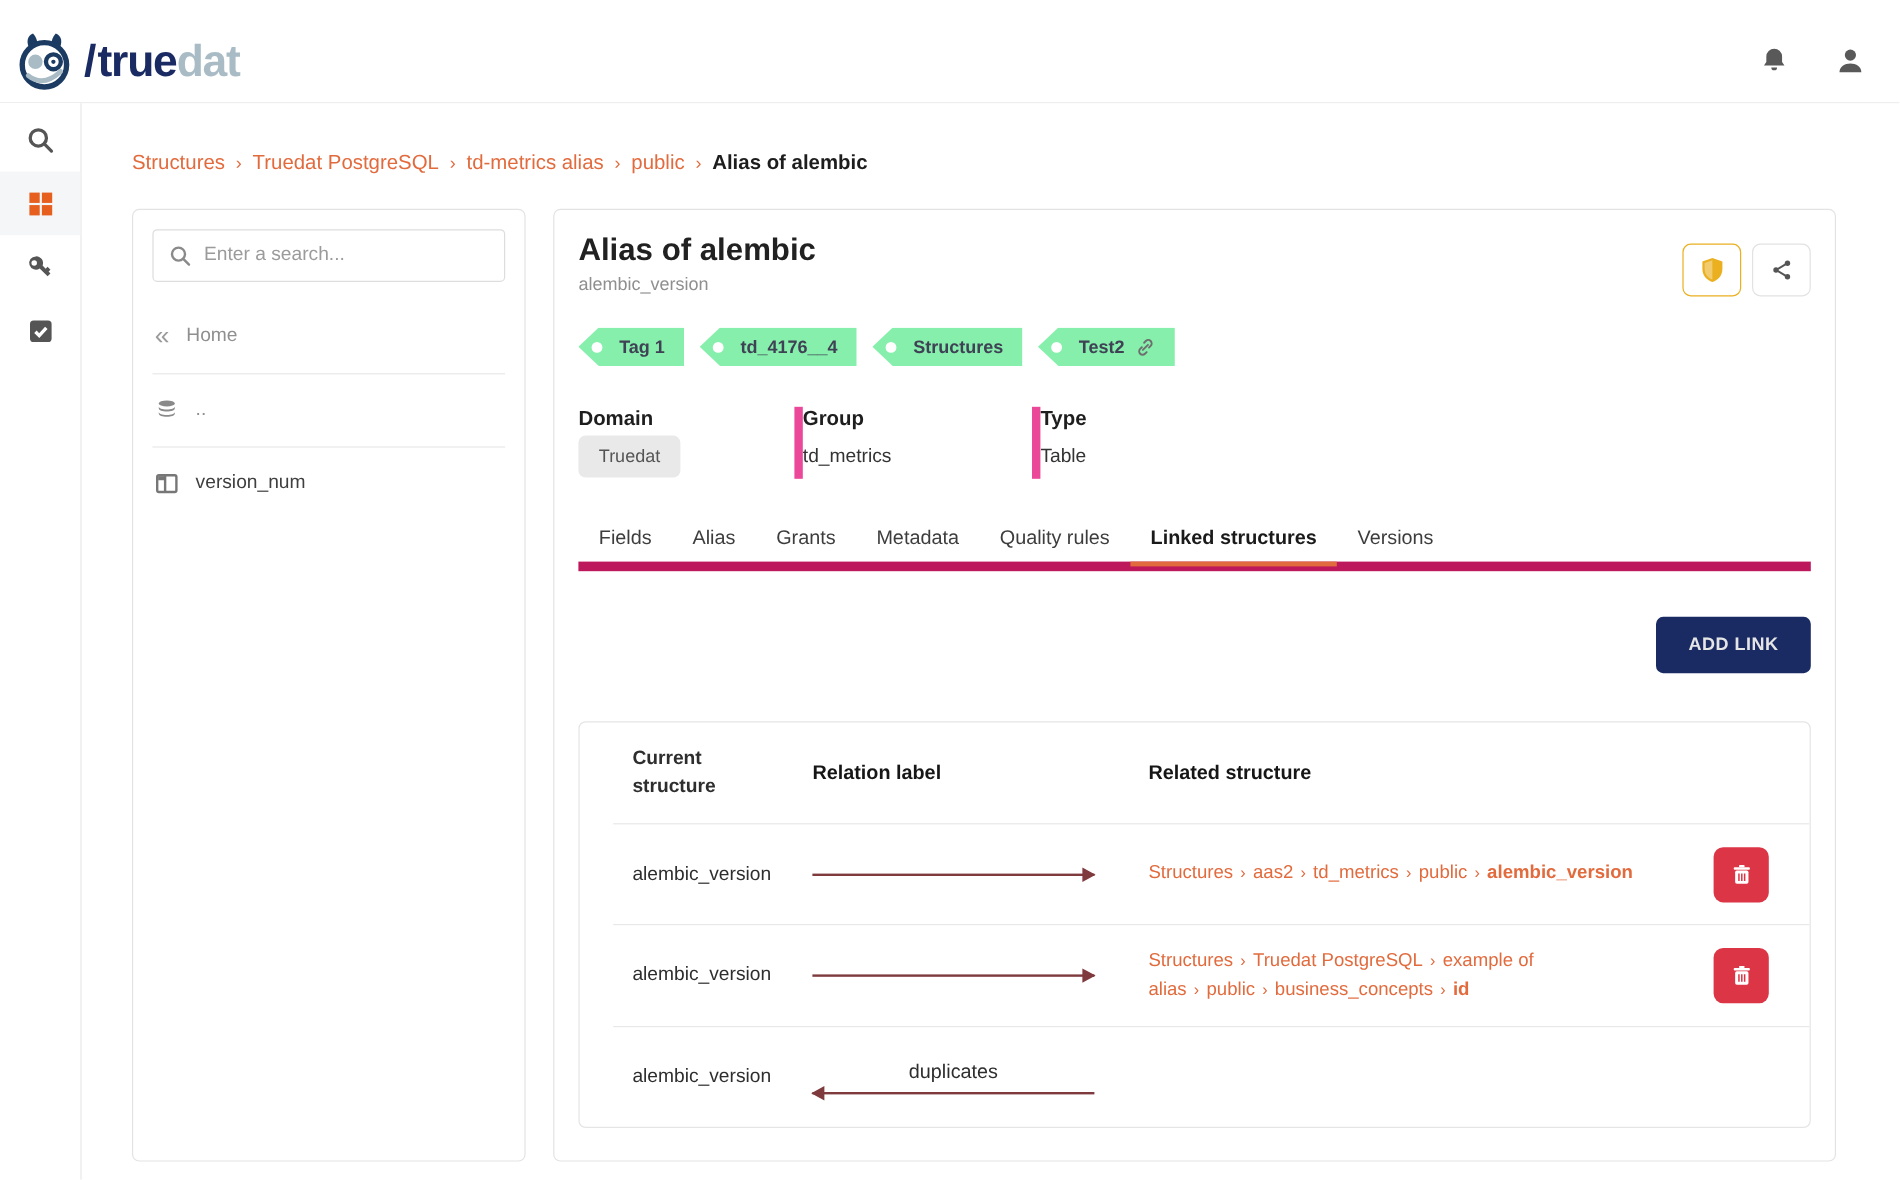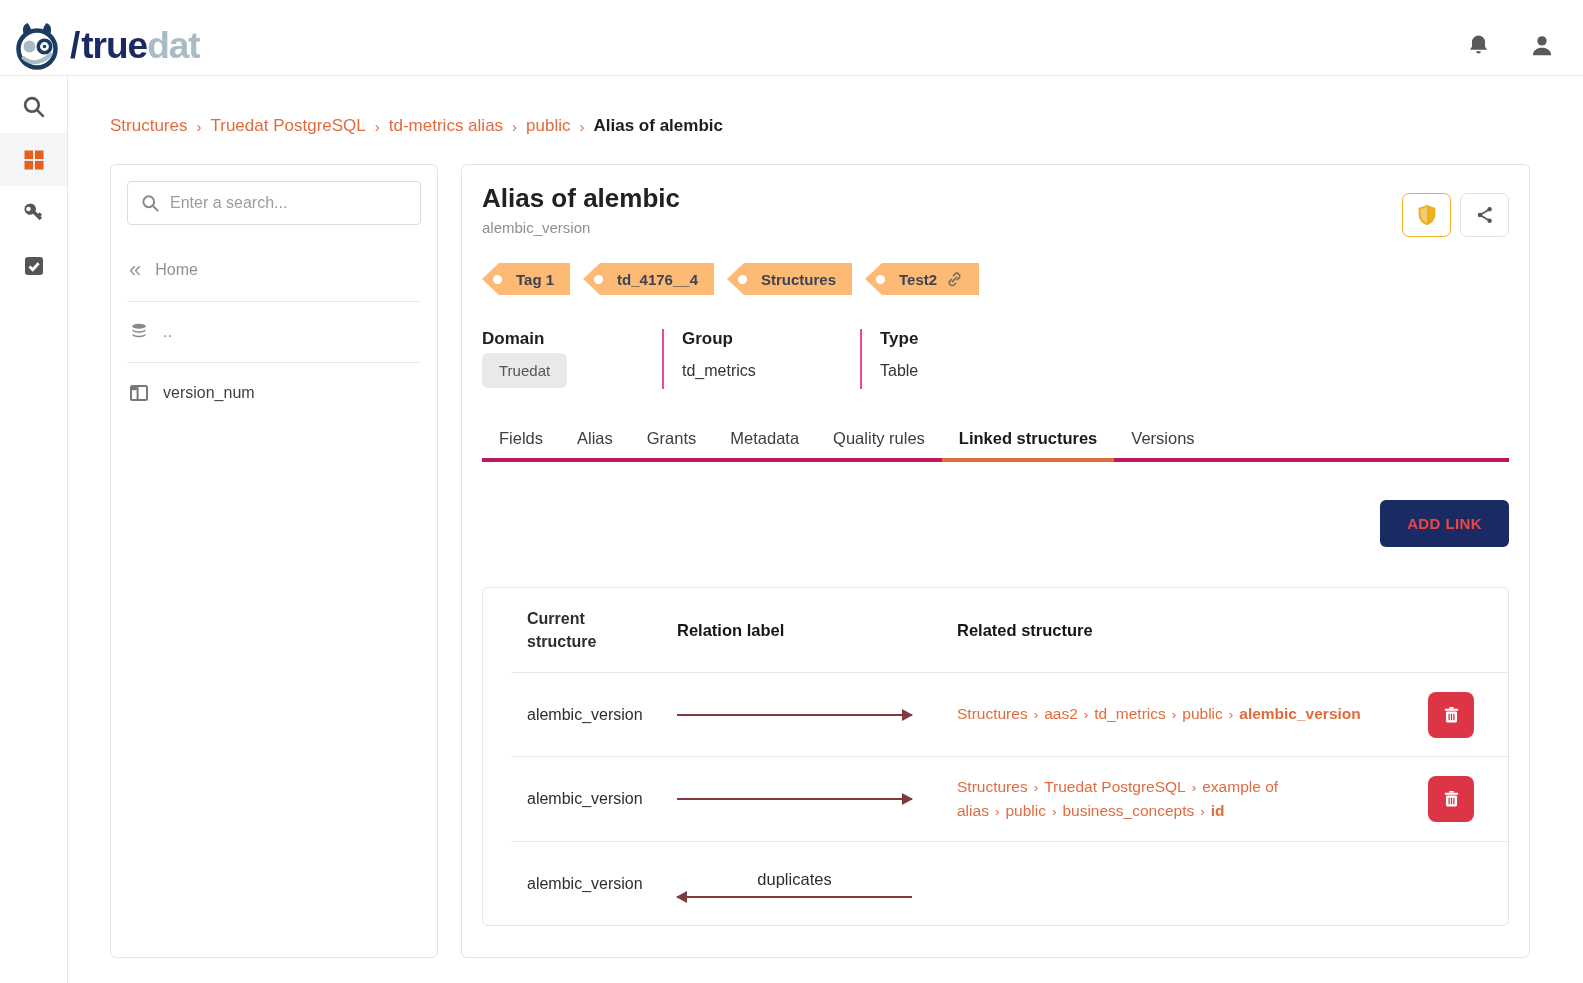--- a/index.html
+++ b/index.html
@@ -1,20 +1,20 @@
 <!DOCTYPE html>
 <html style="--accent: #e26b3e; --navy: #1a2b63; --maroon: #7e3a3d; --danger: #dc3545; --amber: #eab020; --rail-orange: #e65f1e;"><head>
 <meta charset="utf-8">
 <style>
   * { margin:0; padding:0; box-sizing:border-box; }
   html,body { width:1583px; height:983px; background:#fff; overflow:hidden;
               font-family:"Liberation Sans","DejaVu Sans",sans-serif; color:#222; }
 
   
-  .topbar { height:76px; display:flex; align-items:center; padding:16px 28px 0 14px;
+  .topbar { height:86px; display:flex; align-items:center; padding:16px 28px 0 14px;
             border-bottom:1px solid #eee; background:#fff; }
   .logo { display:flex; align-items:center; gap:4px; }
   .logo-text { font-size:37px; font-weight:800; letter-spacing:-1px; line-height:1; }
   .logo-slash { color:var(--navy,#1c3b63); margin:0 2px 0 6px; }
   .logo-true  { color:var(--navy,#1c3b63); }
   .logo-dat   { color:#a9bcc6; }
   .topbar-right { margin-left:auto; display:flex; align-items:center; gap:38px; }
   .icon-btn { background:none; border:none; cursor:pointer; display:flex; align-items:center; justify-content:center; }
 
   
@@ -53,46 +53,46 @@
   .mc-right { margin-left:auto; display:flex; flex-direction:column; align-items:flex-end; }
   .last-changed { display:flex; align-items:center; gap:10px; border:1px solid #ddd; border-radius:4px;
                   padding:9px 14px; font-size:15px; font-weight:700; color:#222; background:#fff; cursor:pointer; }
   .mc-actions { display:flex; gap:9px; margin-top:10px; }
   .sq-btn { width:49px; height:44px; border-radius:7px; border:1px solid #e2e2e2; background:#fff;
             display:flex; align-items:center; justify-content:center; cursor:pointer; }
   .sq-btn.amber { border:1px solid var(--amber,#eab020); }
 
   
   .tags { display:flex; gap:13px; margin-top:26px; }
-  .tag { position:relative; height:32px; background:#fdba74; color:#3f4254; font-size:15px; font-weight:700;
+  .tag { position:relative; height:32px; background:#86efac; color:#3f4254; font-size:15px; font-weight:700;
          display:flex; align-items:center; padding:0 16px 0 34px; cursor:pointer;
          clip-path:polygon(17px 0, 100% 0, 100% 100%, 17px 100%, 0 50%); }
   .tag::before { content:''; position:absolute; left:11px; top:50%; width:9px; height:9px; margin-top:-4.5px;
                  border-radius:50%; background:#fff; }
   .tag svg { margin-left:9px; }
 
   
   .attrs { display:flex; margin-top:34px; }
   .attr-col { padding-right:30px; }
-  .attr-col + .attr-col { border-left:2px solid #ec4899; padding-left:18px; }
+  .attr-col + .attr-col { border-left:7px solid #ec4899; }
   .attr-col.c1 { width:180px; }
   .attr-col.c2 { width:198px; }
   .attr-label { font-size:17px; font-weight:700; color:#1e1e1e; }
   .attr-value { margin-top:4px; font-size:16px; color:#333; padding:9px 0; display:inline-block; }
   .attr-value.pill { background:#e9e9e9; border-radius:6px; padding:9px 17px; color:#555; font-size:15px; cursor:pointer; }
 
   
-  .tabs { display:flex; margin-top:30px; border-bottom:4px solid #be185d;text-align:center; }
+  .tabs { display:flex; margin-top:30px; border-bottom:8px solid #be185d;text-align:center; }
   .tab { padding:10px 17px 10px; font-size:16.5px; color:#3d3d3d; cursor:pointer;
          border-bottom:4px solid transparent; margin-bottom:-4px; white-space:nowrap; }
   .tab.active { font-weight:700; color:#1a1a1a; border-bottom-color:var(--accent,#e87425); }
 
   
   .addlink-row { display:flex; justify-content:flex-end; margin-top:38px; }
-  .btn-primary { background:var(--navy,#1a2b63); color:#ef4444; font-size:15px; font-weight:700;
+  .btn-primary { background:var(--navy,#1a2b63); color:#e5e5e5; font-size:15px; font-weight:700;
                  letter-spacing:.4px; border:none; border-radius:6px; padding:15px 27px; cursor:pointer;
                  font-family:inherit; }
 
   
   .ltable { margin-top:40px; border:1px solid #e5e5e5; border-radius:6px; overflow:hidden;padding-left:28px; }
   .lt-row { display:grid; grid-template-columns:150px 280px 1fr 80px; align-items:center;
             padding:18px 0 18px 16px; min-height:84px; }
   .lt-head { font-weight:700; font-size:16.5px; color:#161616; }
   .lt-head .lt-c1 { max-width:120px; line-height:1.45; }
   .lt-row + .lt-row { border-top:1px solid #e8e8e8; }

